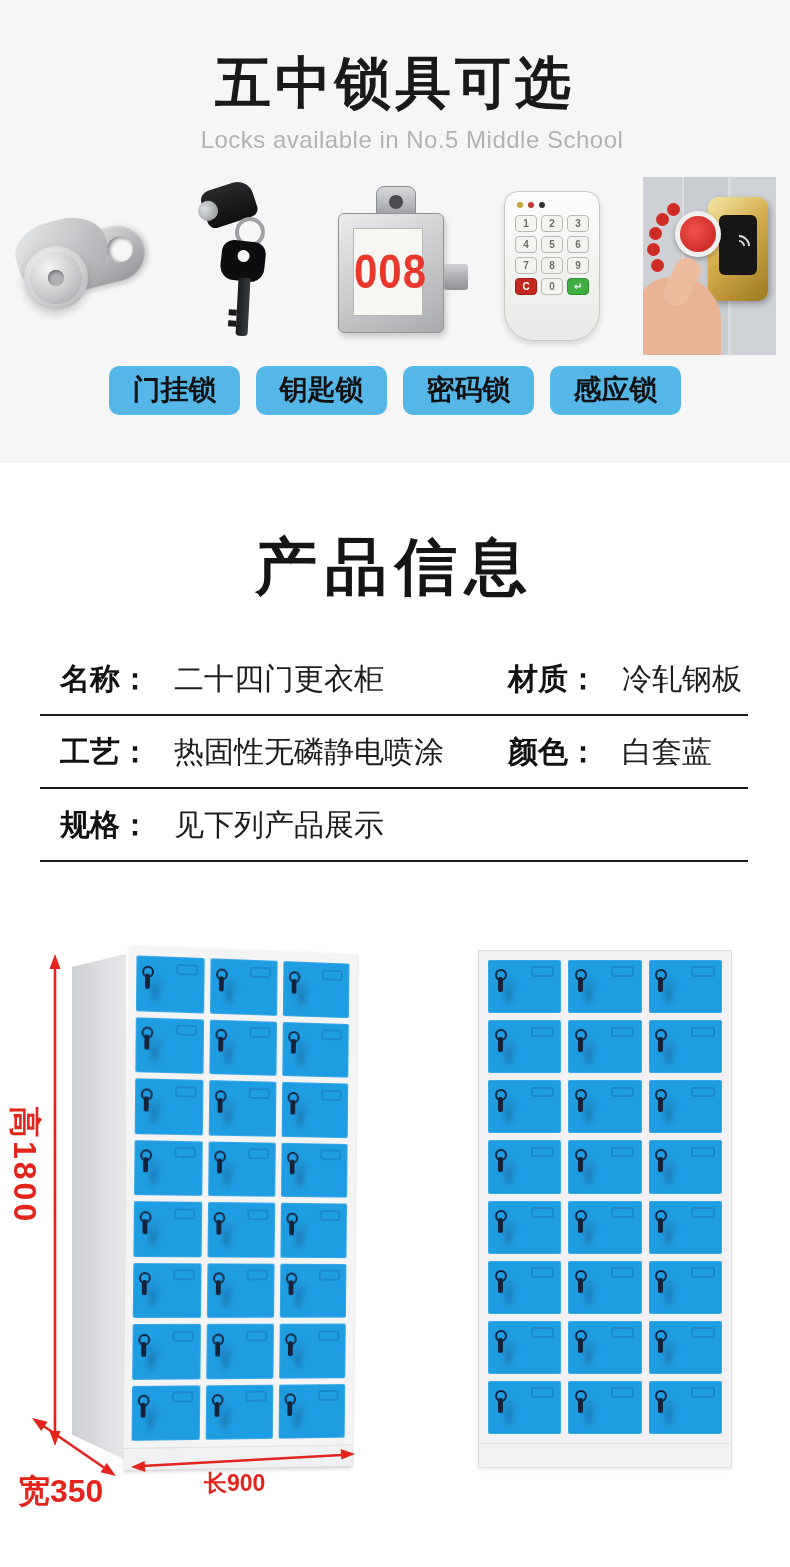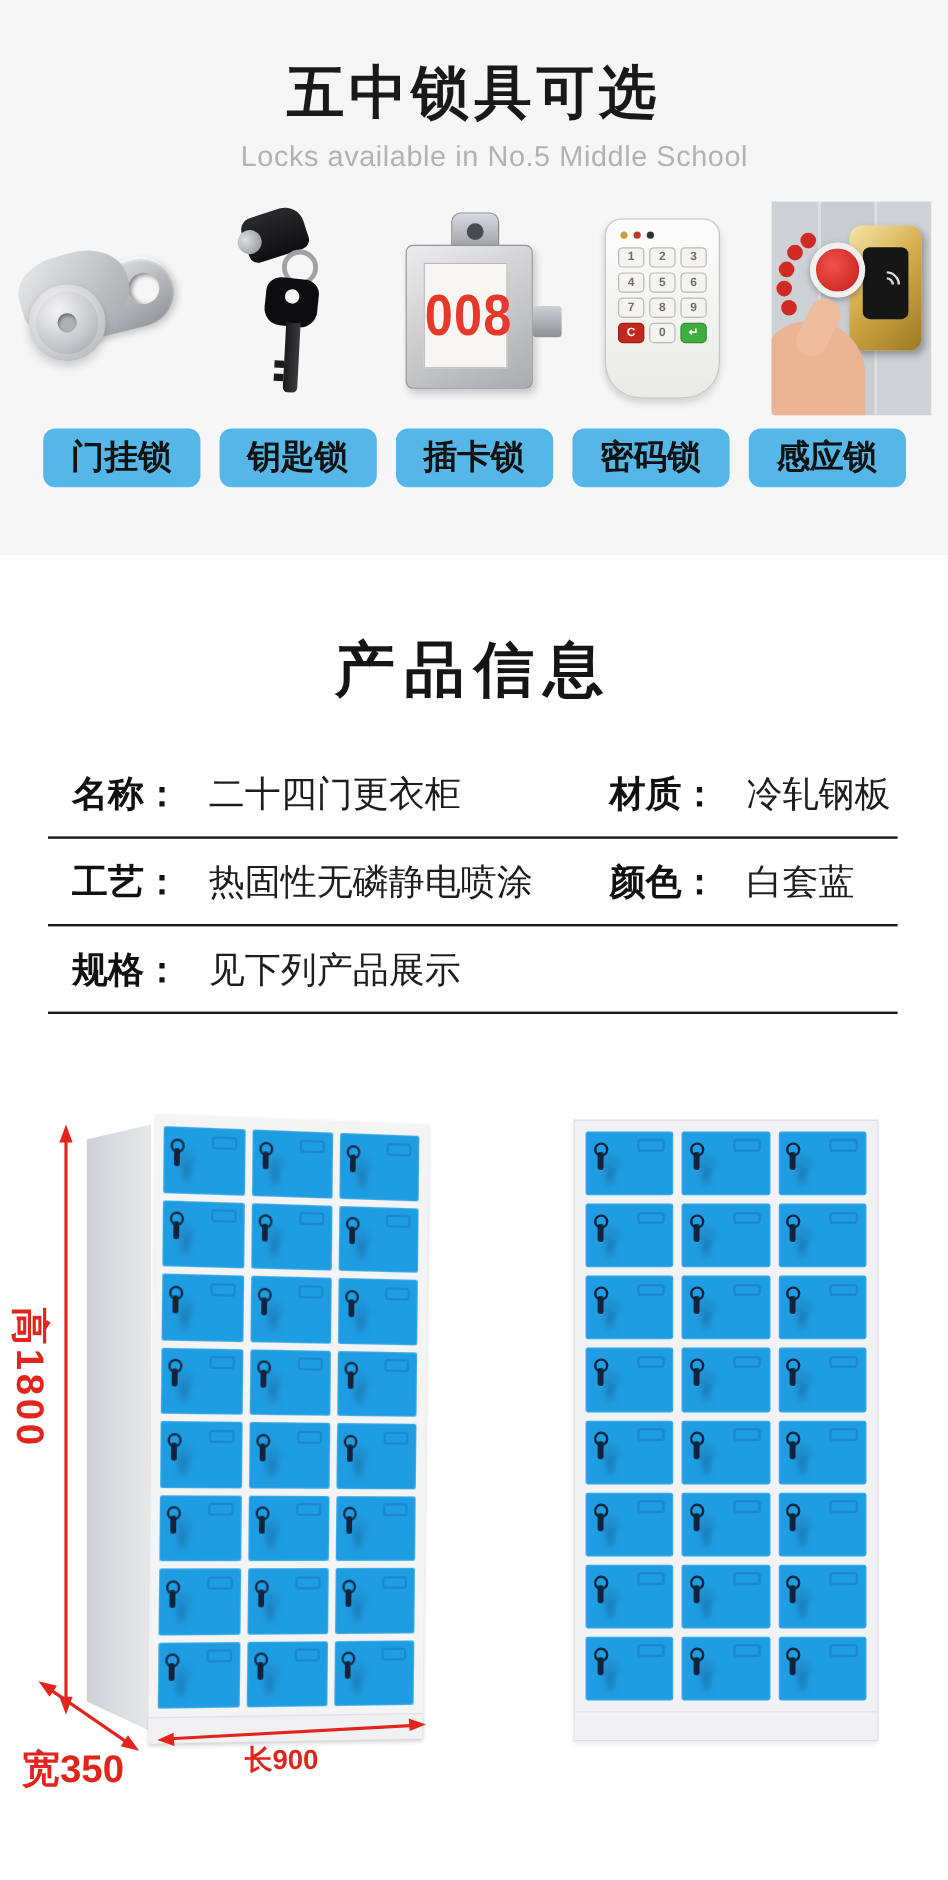--- a/index.html
+++ b/index.html
@@ -2,21 +2,21 @@
 <html style="--btn: #55b7e8; --door: #1f9de3; --red: #e2241c;"><head>
 <meta charset="utf-8">
 <style>
   :root{ --btn:#55b7e8; --door:#1f9de3; --red:#e2241c; }
   *{box-sizing:border-box; margin:0; padding:0;}
   body{margin:0; font-family:"Liberation Sans","DejaVu Sans",sans-serif; background:#fff;}
   .page{width:790px; height:1567px; position:relative; overflow:hidden; background:#fff;}
 
   
   .top{height:463px; background:#f6f6f6; text-align:center; padding-top:52px;}
-  .main-title{font-size:48px; font-weight:900; color:#191919; letter-spacing:4px; line-height:1.1;}
+  .main-title{font-size:56px; font-weight:900; color:#191919; letter-spacing:4px; line-height:1.1;}
   .sub-title{font-size:24px; color:#b2b2b2; margin-top:12px; letter-spacing:.5px;margin-left:34px;}
 
   .locks-row{display:flex; justify-content:center; align-items:center; gap:24px; margin-top:22px; height:180px;}
   .lock-fig{width:133px; height:180px; display:flex; align-items:center; justify-content:center; position:relative;}
 
   .badges-row{display:flex; justify-content:center; gap:16px; margin-top:10px;}
   .lock-btn{width:131px; height:49px; background:var(--btn); border-radius:10px; display:flex;
             align-items:center; justify-content:center; font-size:28px; font-weight:700; color:#111;}
 
   
@@ -105,21 +105,21 @@
   .bead:nth-of-type(1){left:24px; top:26px;} .bead:nth-of-type(2){left:13px; top:36px;}
   .bead:nth-of-type(3){left:6px; top:50px;}  .bead:nth-of-type(4){left:4px; top:66px;}
   .bead:nth-of-type(5){left:8px; top:82px;}
   .hand{position:absolute; left:-8px; bottom:-10px; width:86px; height:88px; background:#e9b394;
          border-radius:42% 50% 8% 40%;}
   .hand::before{content:''; position:absolute; left:34px; top:-20px; width:26px; height:50px;
          background:#eebc9d; border-radius:12px; transform:rotate(26deg);}
 
   
   .info{background:#fff; min-height:1104px;}
-  .info-title{font-size:50px; font-weight:900; color:#151515; text-align:center;
+  .info-title{font-size:62px; font-weight:900; color:#151515; text-align:center;
          letter-spacing:8px; padding-top:62px;}
   .spec-table{margin:34px 42px 0 40px;}
   .spec-row{display:grid; grid-template-columns:448px 1fr; padding:16px 0 14px 20px;
          border-bottom:2px solid #1a1a1a; align-items:baseline;}
   .spec-cell{display:flex; align-items:baseline;}
   .spec-label{font-size:30px; font-weight:800; color:#111; white-space:nowrap;}
   .spec-value{font-size:30px; color:#1d1d1d; margin-left:24px; white-space:nowrap;}
 
   
   .cabinets{position:relative; height:670px; margin-top:62px;}
@@ -236,21 +236,20 @@
           <span class="bead"></span>
           <div class="fob"></div>
           <div class="hand"></div>
         </div>
       </div>
     </div>
 
     <div class="badges-row">
       <div class="lock-btn">门挂锁</div>
       <div class="lock-btn">钥匙锁</div>
-      <div class="lock-btn">插卡锁</div>
       <div class="lock-btn">密码锁</div>
       <div class="lock-btn">感应锁</div>
     </div>
   </section>
 
   <section class="info">
     <h2 class="info-title">产品信息</h2>
 
     <div class="spec-table">
       <div class="spec-row">

